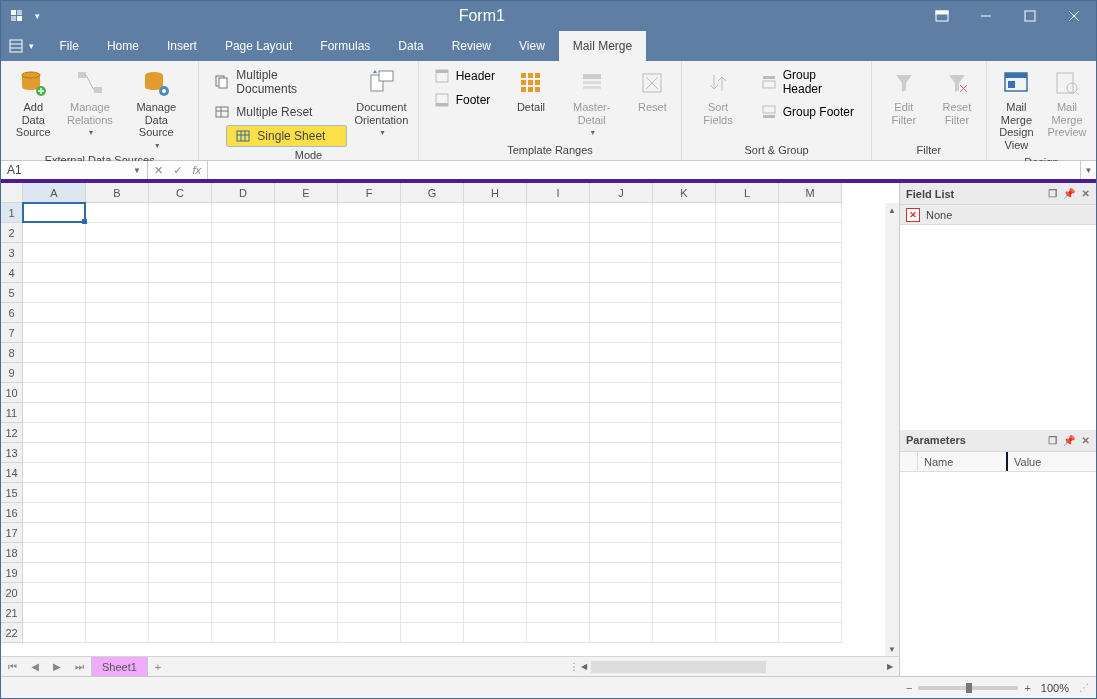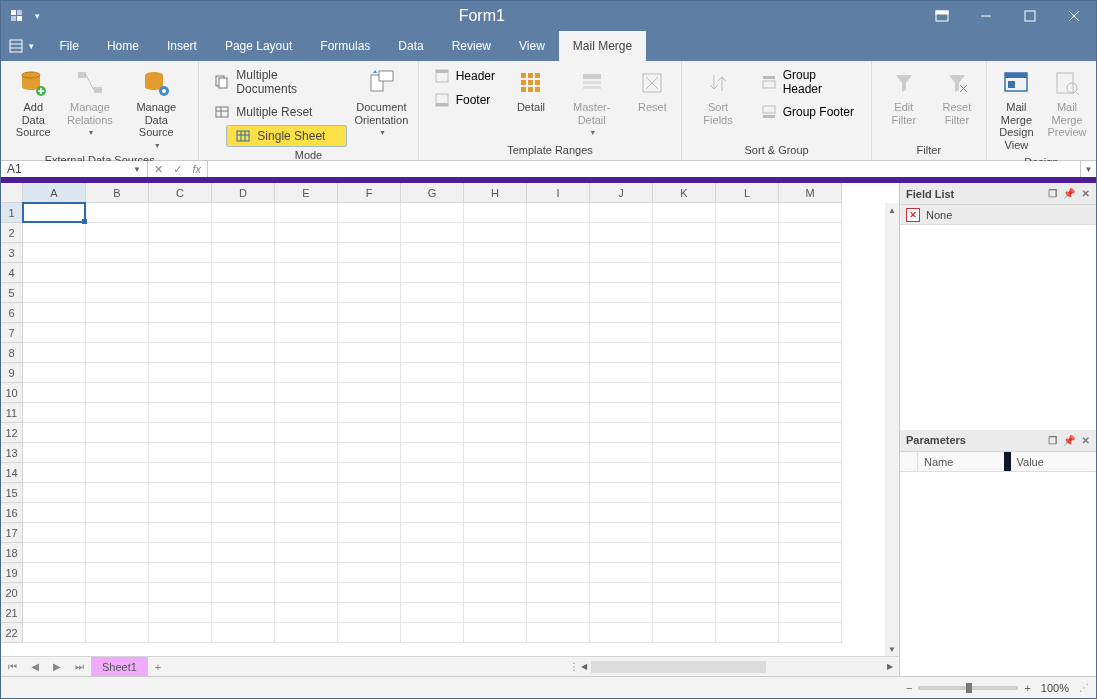--- a/index.html
+++ b/index.html
@@ -33,21 +33,21 @@
 .bigbtn .ico { width: 32px; height: 32px; display: flex; align-items: center; justify-content: center; }
 .caret { font-size: 8px; color: #666; margin-left: 2px; }
 
 .midcol { display: flex; flex-direction: column; gap: 2px; justify-content: space-between; }
 .midbtn { display: flex; align-items: center; gap: 6px; font-size: 12px; color: #444; padding: 2px 8px; cursor: pointer; border: 1px solid transparent; border-radius: 2px; }
 .midbtn.active { background: #fde047; border-color: #a9bbcf; margin-left: 21px; }
 .midbtn.disabled { color: #000000; cursor: default; }
 .midbtn .sico { width: 16px; height: 16px; display: flex; align-items: center; justify-content: center; }
 
 
-.fbar { height: 22px; border-bottom: 6px solid #4c1d95; background: #fdfdfd; display: flex; align-items: stretch; font-size: 12px; color: #444; }
+.fbar { height: 22px; border-bottom: 4px solid #4c1d95; background: #fdfdfd; display: flex; align-items: stretch; font-size: 12px; color: #444; }
 .namebox { width: 147px; border-right: 1px solid #c9c9c9; display: flex; align-items: center; padding: 0 6px; justify-content: space-between; }
 .namebox .dd { font-size: 8px; color: #666; }
 .fxbtns { display: flex; align-items: center; border-right: 1px solid #c9c9c9; padding: 0 6px; gap: 10px; color: #888; }
 .fxbtns span { cursor: pointer; font-size: 11px; }
 .finput { flex: 1; display: flex; align-items: center; padding: 0 6px; }
 .fdd { width: 16px; border-left: 1px solid #c9c9c9; display: flex; align-items: center; justify-content: center; font-size: 8px; color: #666;}
 
 
 .main { flex: 1; display: flex; min-height: 0; }
 .gridpane { flex: 1; display: flex; flex-direction: column; border-right: 1px solid #c9c9c9; min-width: 0; }
@@ -82,21 +82,21 @@
 
 
 .rpanel { width: 196px; display: flex; flex-direction: column; background: #0ea5e9; }
 .phead { height: 22px; background: #ebebeb; border-bottom: 1px solid #d5d5d5; display: flex; align-items: center; padding: 0 6px; font-size: 11px; font-weight: 600; color: #444; justify-content: space-between; }
 .phead .pbtns { display:flex; gap:6px; color:#777; }
 .phead .pbtns span { cursor:pointer; font-size:10px; }
 .pbody { flex: 1; overflow: auto; font-size: 11px; color: #444; background:#fff;}
 .fieldnone { height: 20px; display: flex; align-items: center; gap: 6px; padding: 0 6px; background: #ececec; border-bottom:1px solid #ddd;}
 .fieldnone .xicon { width:14px; height:14px; border:1px solid #c33; color:#c33; font-size:9px; display:flex; align-items:center; justify-content:center; font-weight:bold; background:#fff;}
 .paramhead { height: 20px; display: flex; border-bottom:1px solid #ddd; background:#f8f8f8;}
-.paramhead div { flex:1; padding:0 6px; line-height:20px; border-right:7px solid #0f172a; color:#555;}
+.paramhead div { flex:1; padding:0 6px; line-height:20px; border-right:2px solid #0f172a; color:#555;}
 .paramhead div:first-child { flex:0 0 18px; border-right:1px solid #ddd;}
 
 
 .status { height: 22px; background: #f3f3f3; border-top: 1px solid #c9c9c9; display: flex; align-items: center; justify-content: flex-end; padding: 0 8px; font-size: 11px; color: #444; gap: 10px; }
 .zoom { display: flex; align-items: center; gap: 6px; }
 .ztrack { width: 100px; height: 4px; background: #cfcfcf; position: relative; }
 .ztrack .zthumb { position: absolute; left: 48px; top: -3px; width: 6px; height: 10px; background: #777; }
 .zbtn { cursor: pointer; color:#666; }
 .resize-grip { font-size:10px; color:#999; letter-spacing:-1px;}
 

